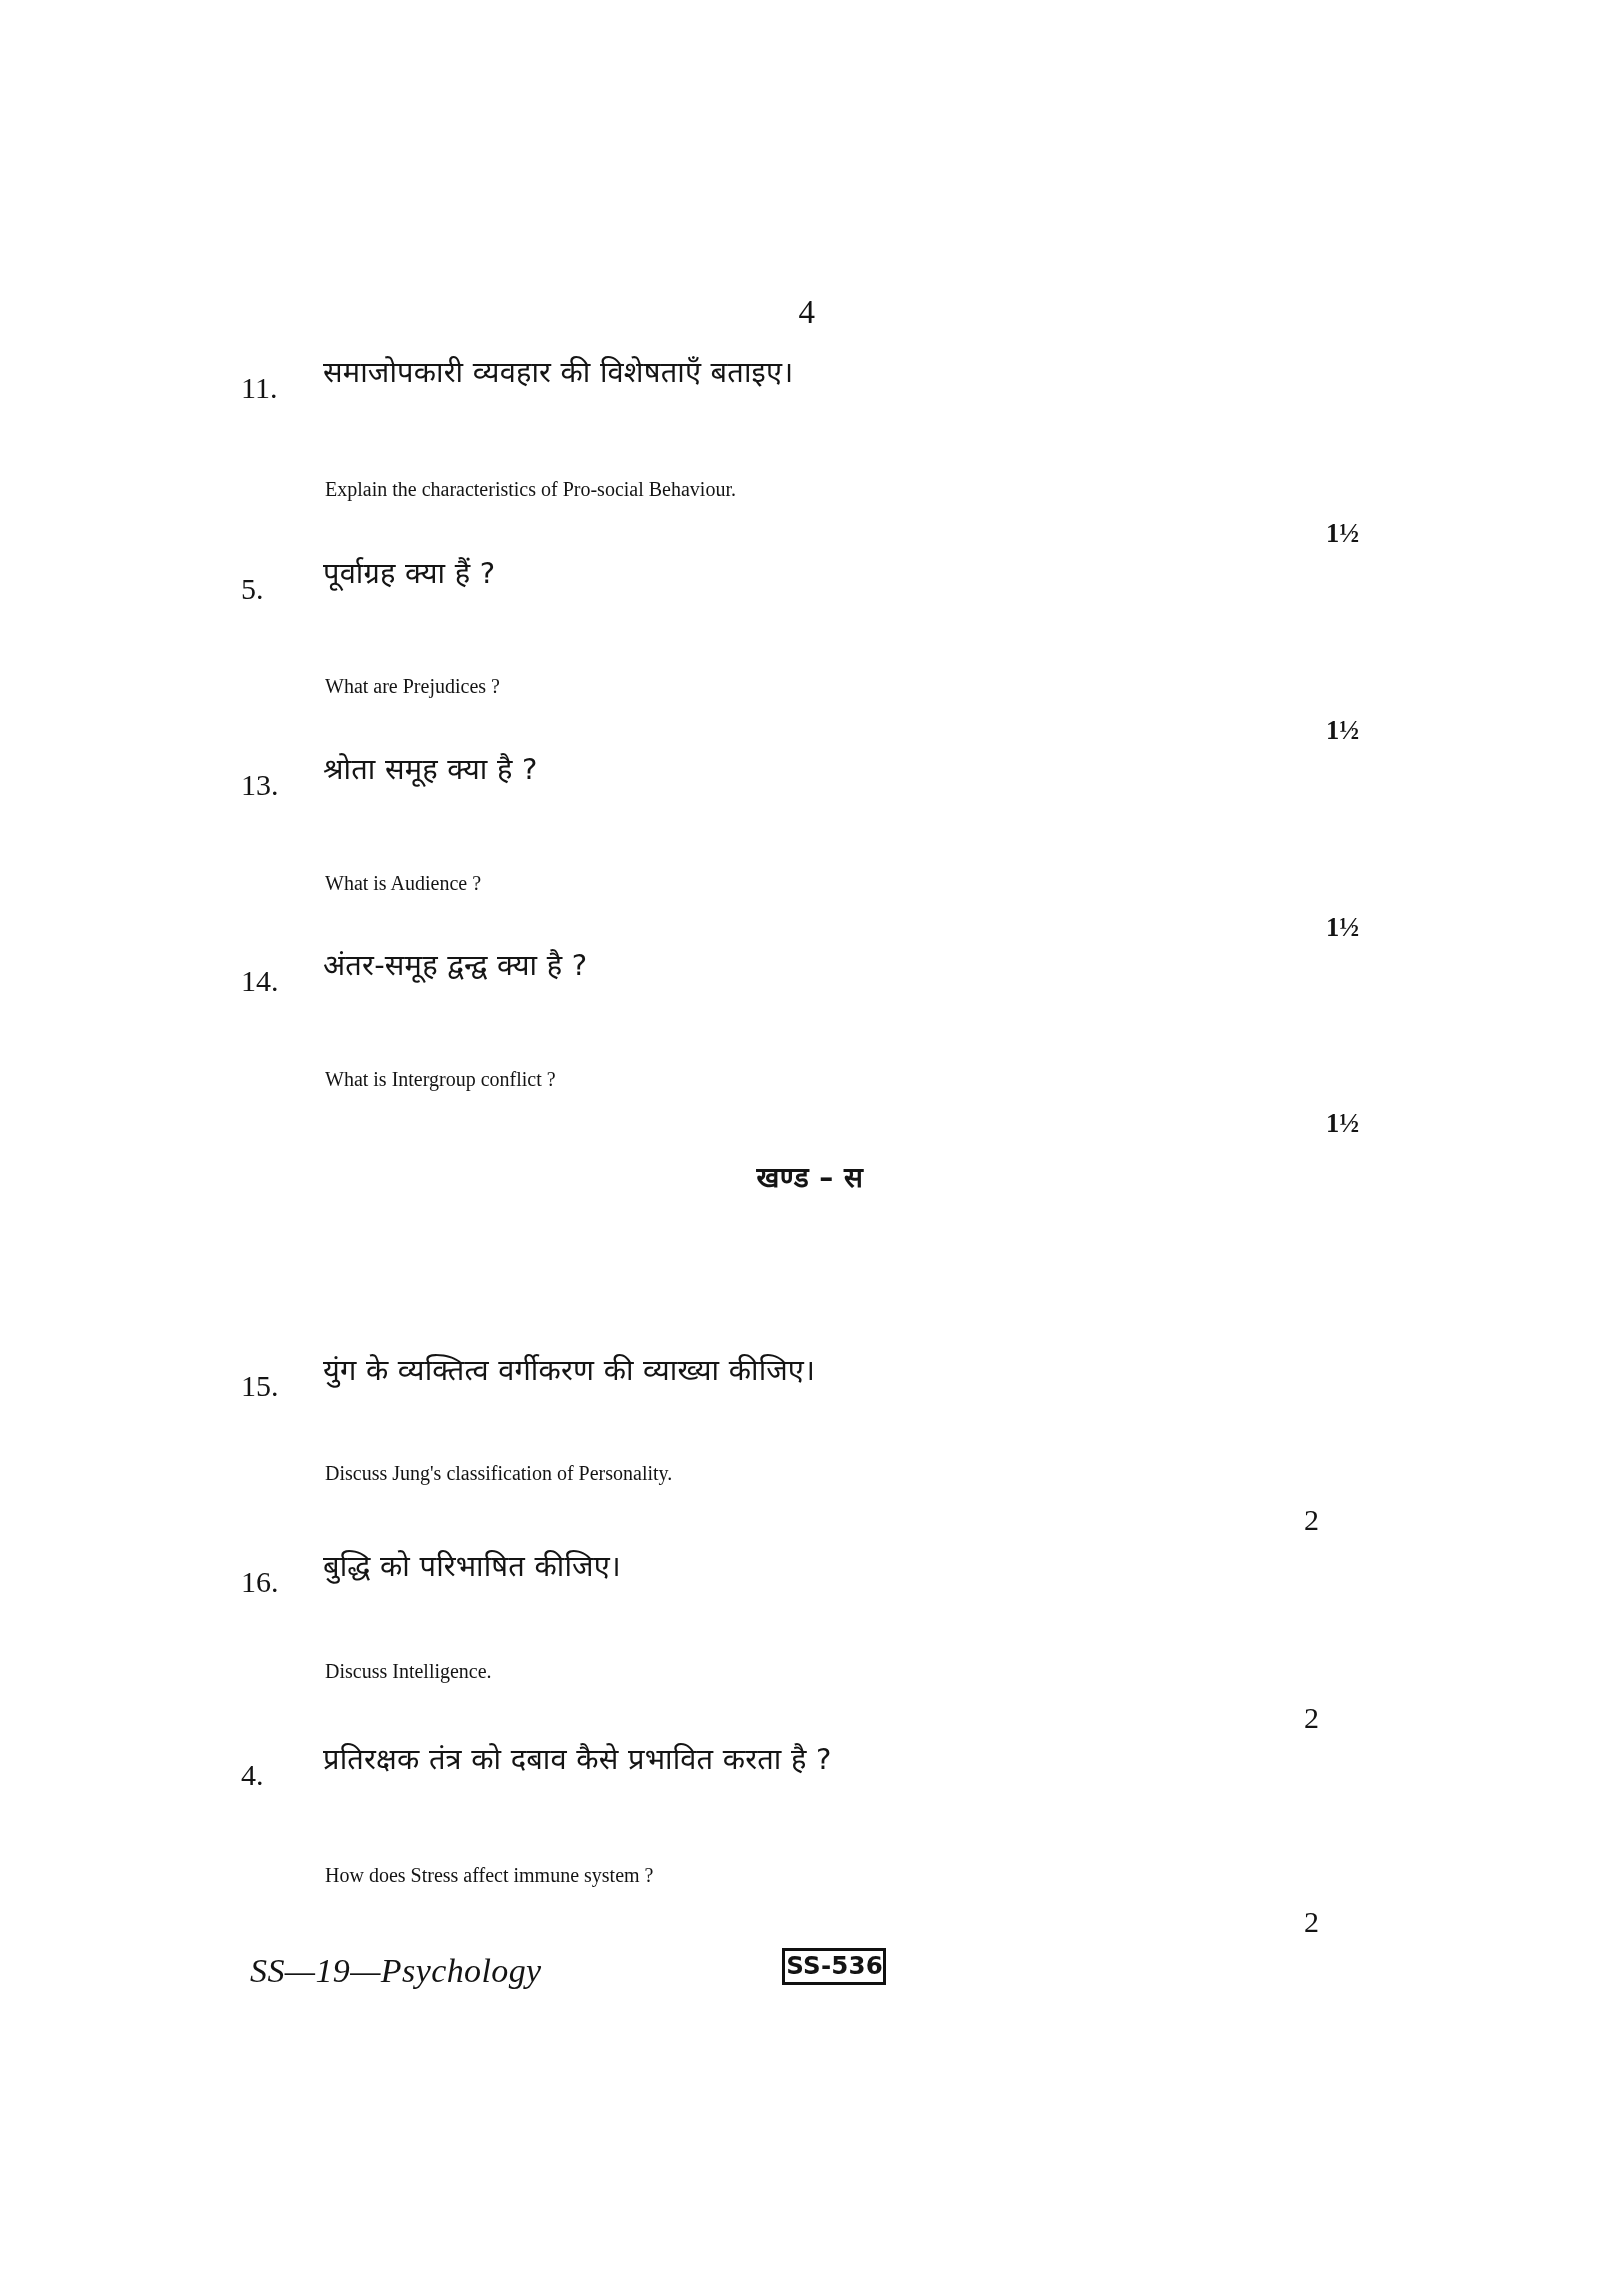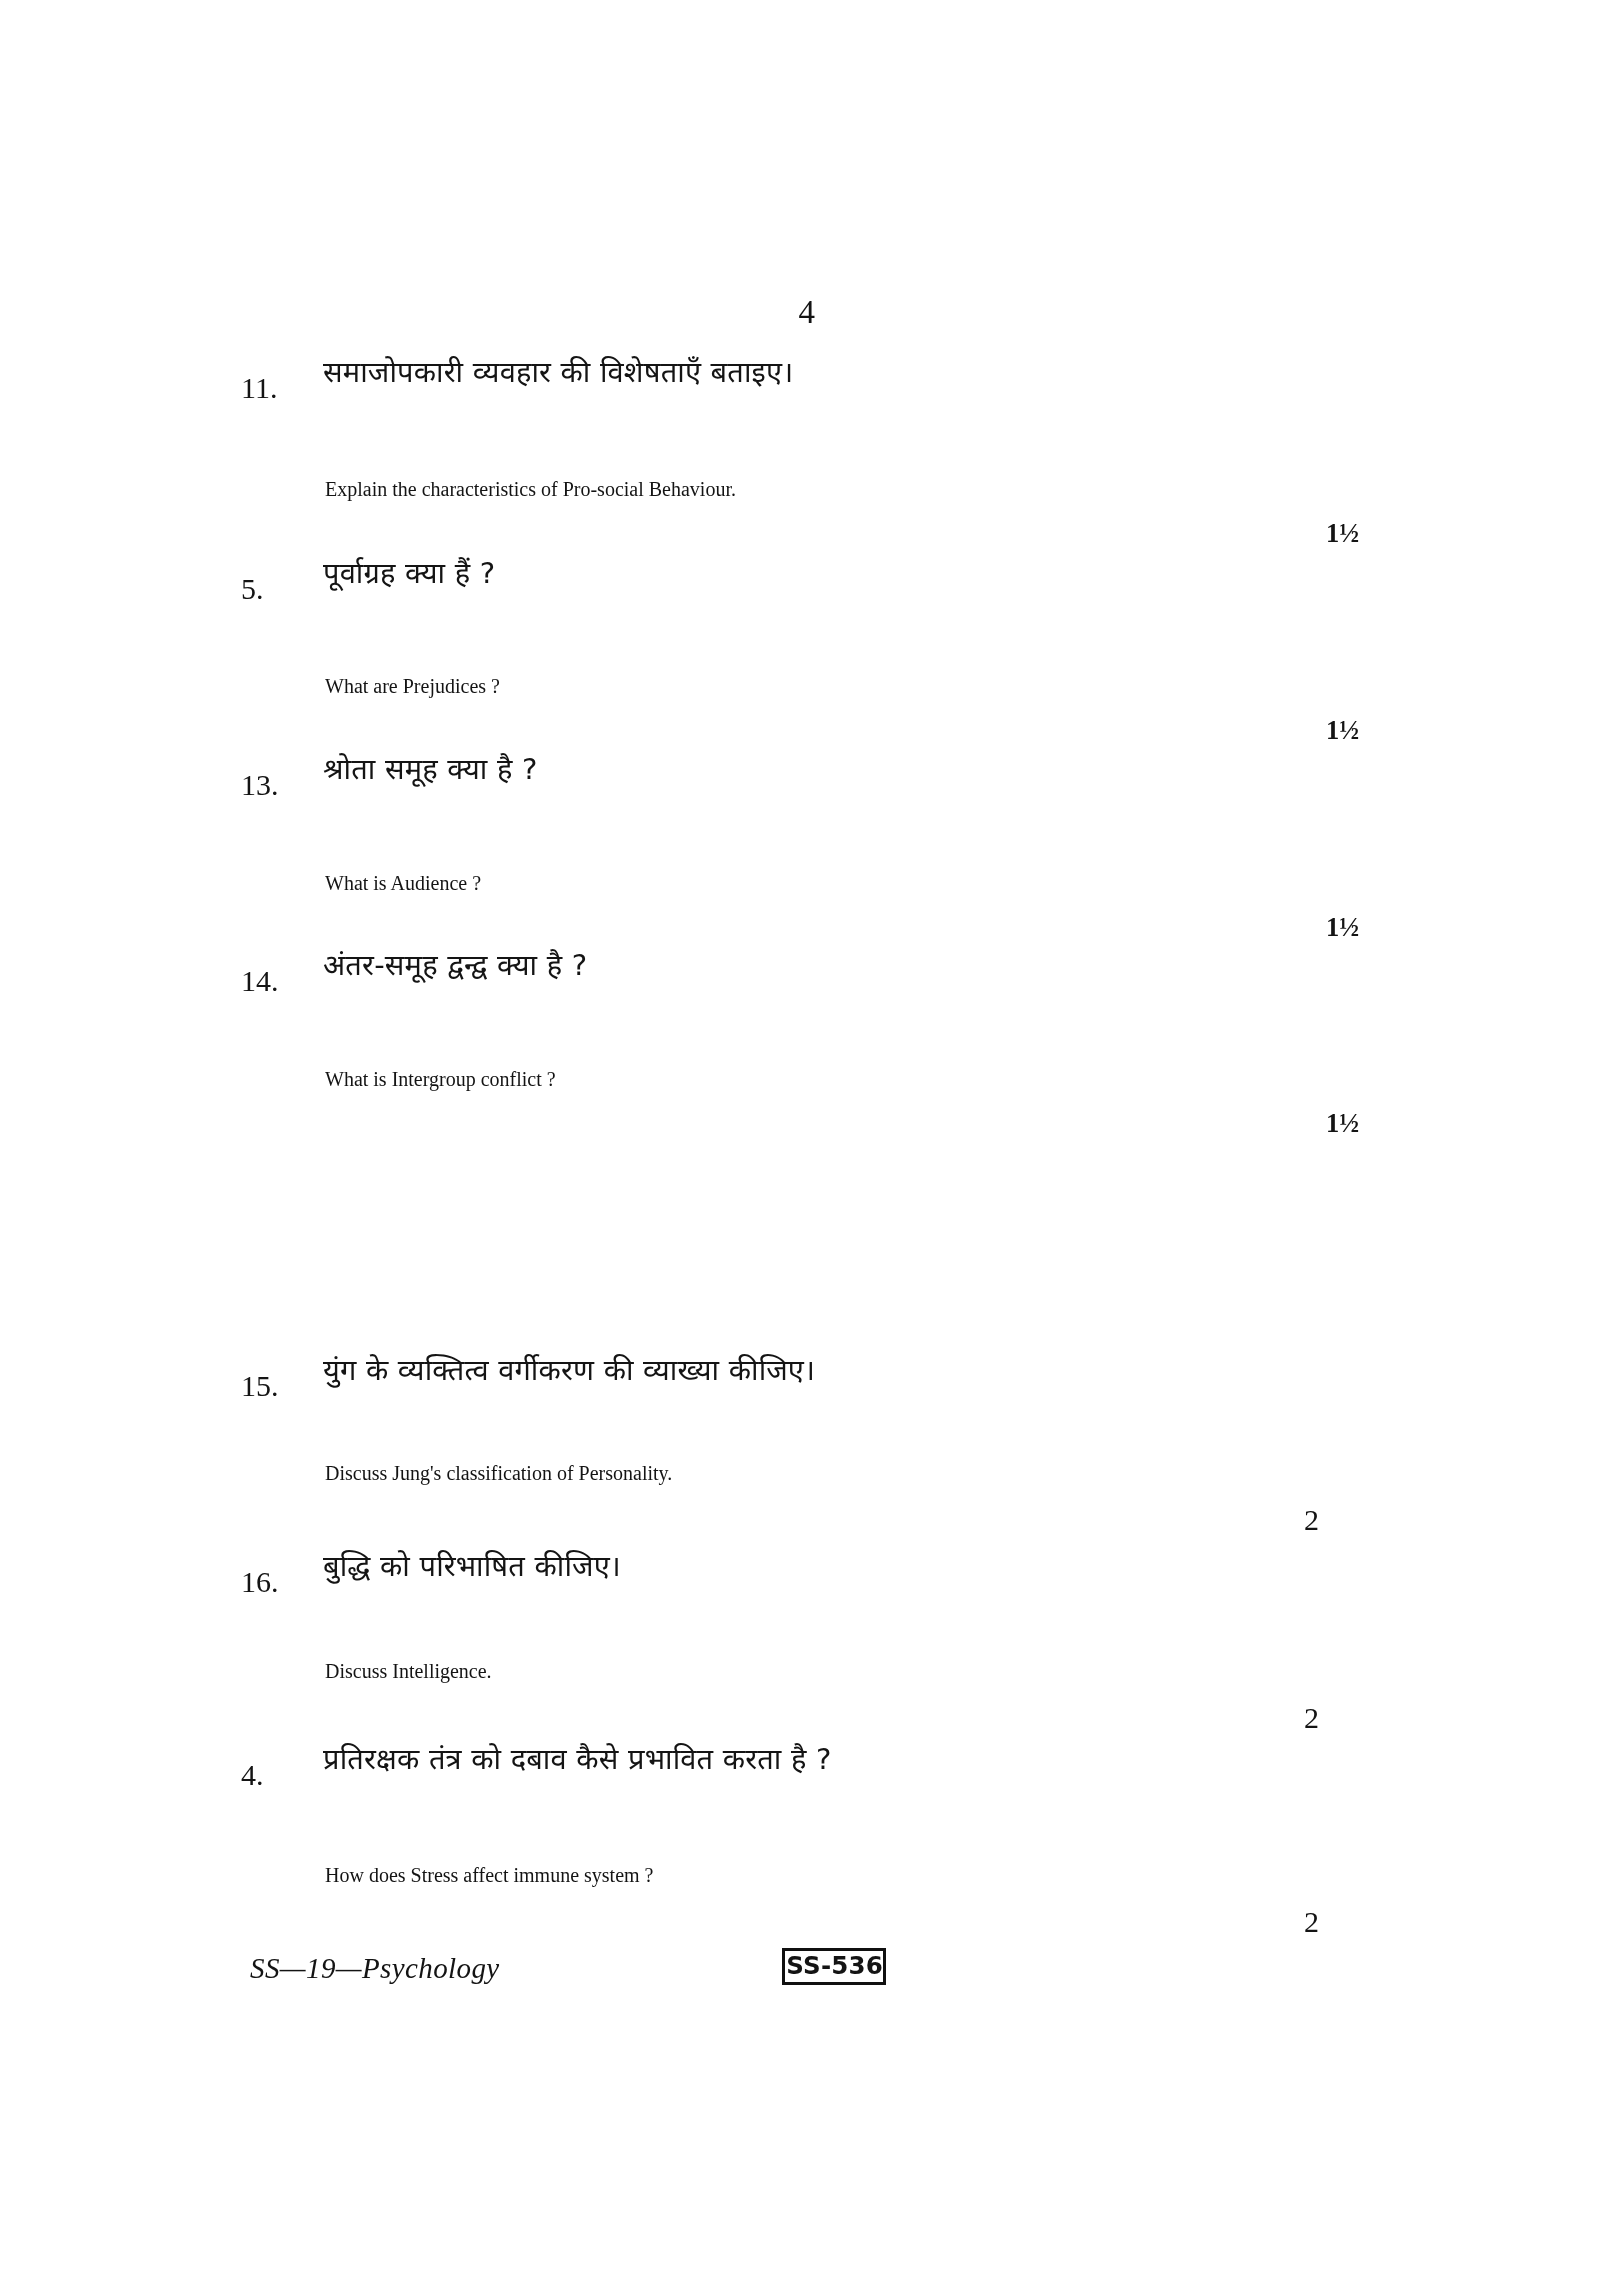--- a/index.html
+++ b/index.html
@@ -93,21 +93,21 @@
     font-size: 29px;
     font-weight: 700;
     letter-spacing: 1.2px;
   }
 
   
   .footer-left {
     position: absolute;
     left: 250px;
     top: 1952px;
-    font-size: 29px;
+    font-size: 34px;
     font-style: italic;
     letter-spacing: 0.4px;
   }
   .code-box {
     position: absolute;
     left: 782px;
     top: 1948px;
     width: 104px;
     height: 37px;
     border: 3.9px solid #101010;
@@ -160,20 +160,21 @@
 
   <div class="qblock" style="top:946px;">
     <div class="qnum">14.</div>
     <div class="qhindi">अंतर-समूह द्वन्द्व क्या है ?</div>
   </div>
   <div class="qblock" style="top:1066px;">
     <div class="qeng">What is Intergroup conflict ?</div>
     <div class="qmarks half">1½</div>
   </div>
 
+  <div class="section-hindi" style="top:1157px;">खण्ड – स</div>
 
   <div class="qblock" style="top:1351px;">
     <div class="qnum">15.</div>
     <div class="qhindi">युंग के व्यक्तित्व वर्गीकरण की व्याख्या कीजिए।</div>
   </div>
   <div class="qblock" style="top:1460px;">
     <div class="qeng">Discuss Jung's classification of Personality.</div>
     <div class="qmarks">2</div>
   </div>
 

